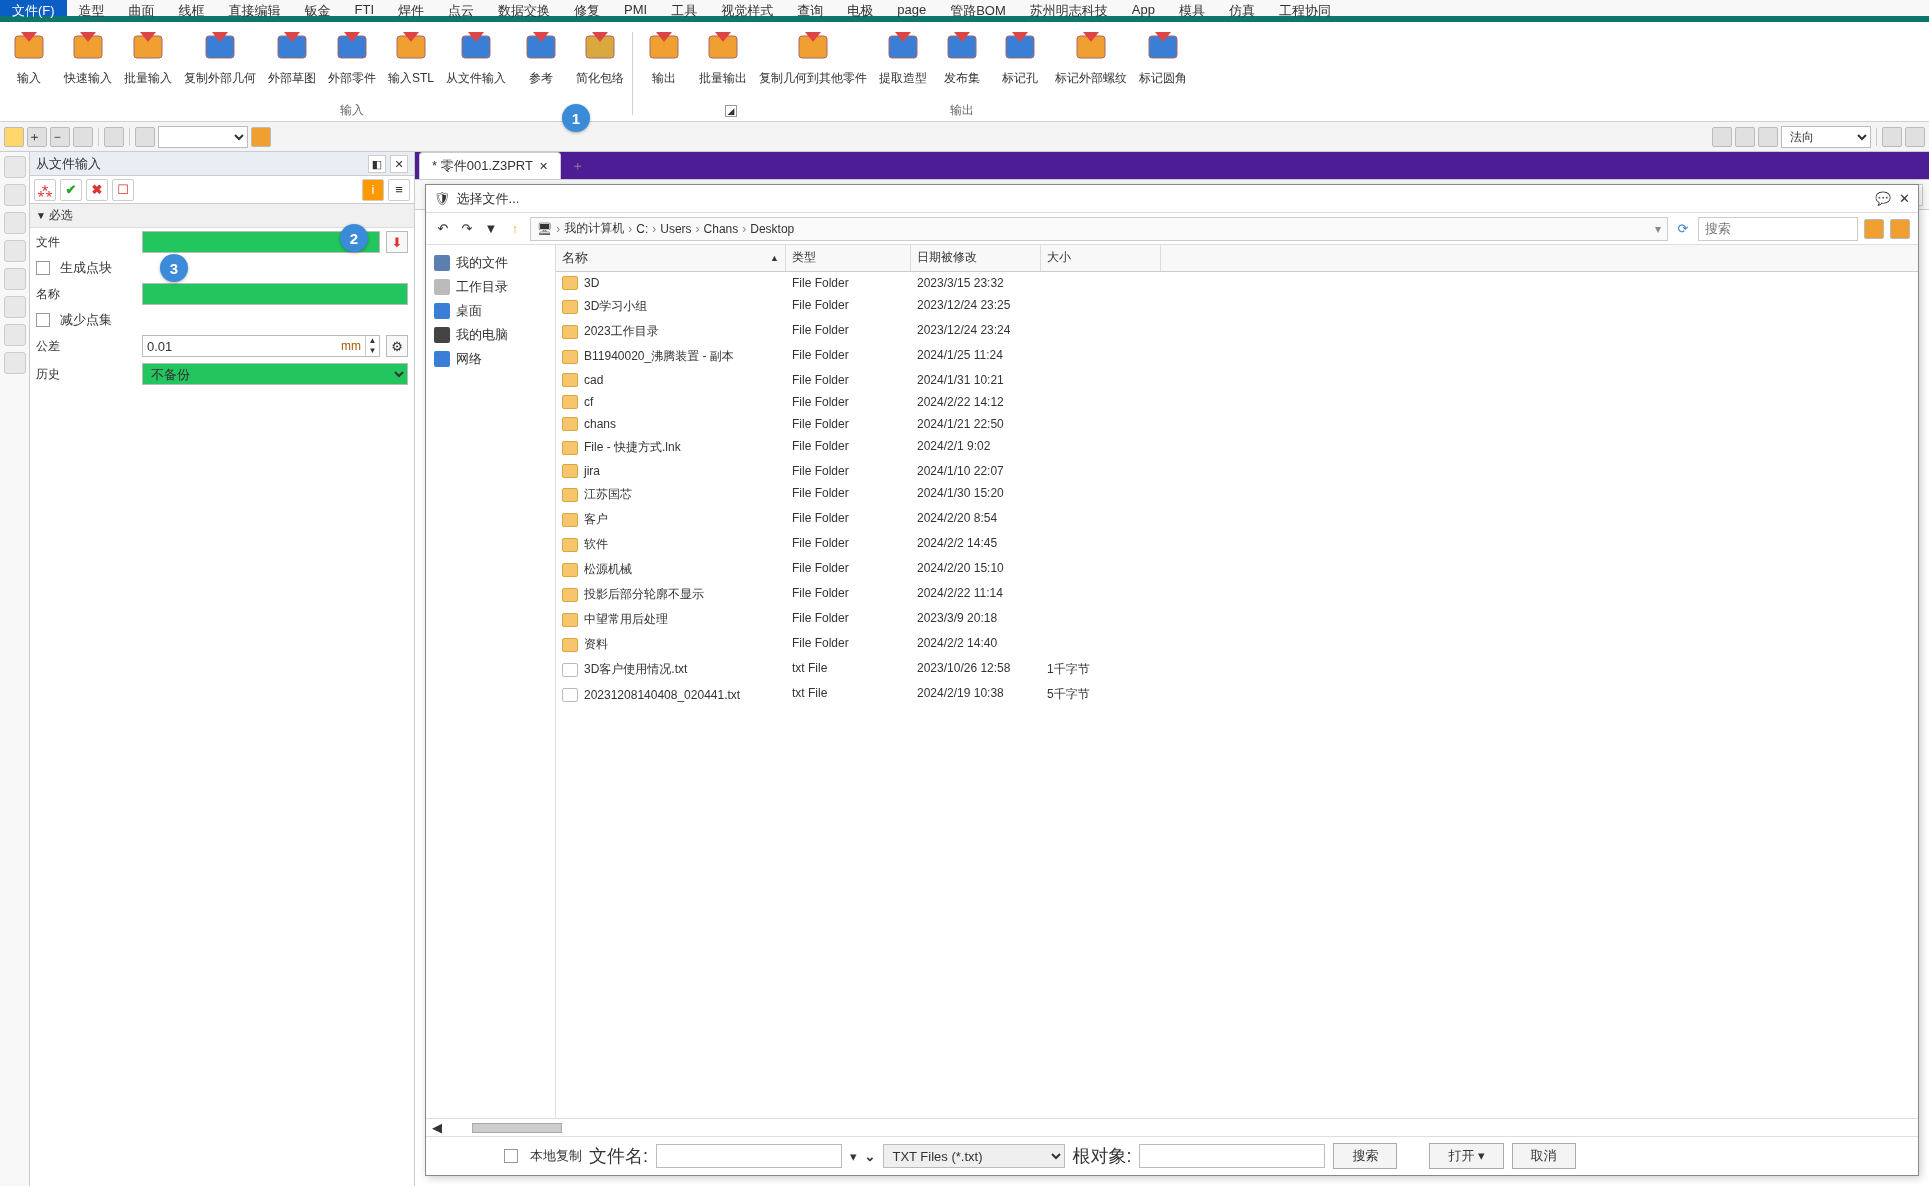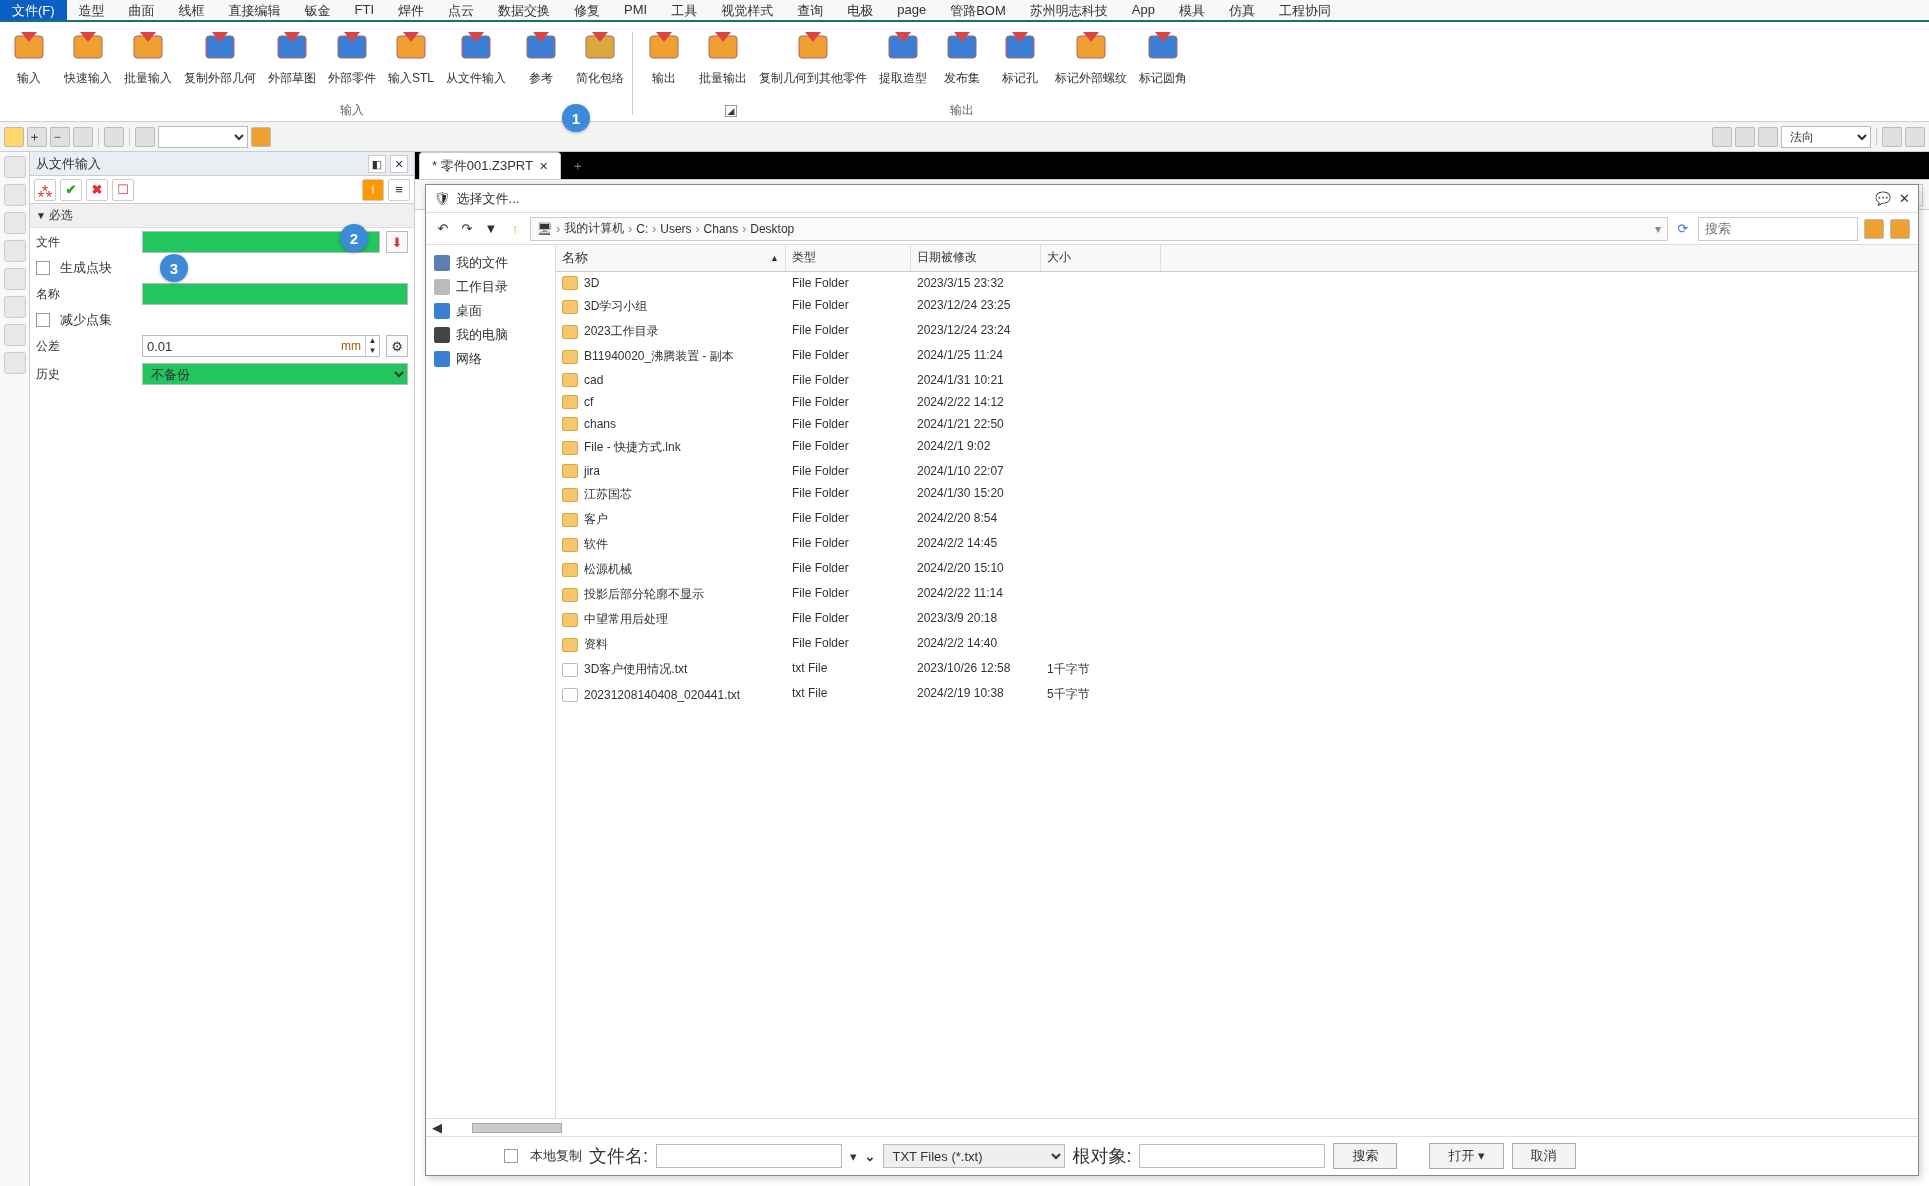--- a/index.html
+++ b/index.html
@@ -1,17 +1,17 @@
 <!DOCTYPE html>
 <html><head>
 <meta charset="utf-8">
 <style>
 *{box-sizing:border-box;margin:0;padding:0;font-family:"Microsoft YaHei",Arial,sans-serif;font-size:13px;color:#333}
 body{background:#fff;overflow:hidden}
-.menubar{display:flex;background:#f8f8f8;height:22px;border-bottom:2px solid #0f766e}
+.menubar{display:flex;background:#f8f8f8;height:22px;border-bottom:6px solid #0f766e}
 .menubar .mi{padding:2px 12px;cursor:pointer}
 .menubar .mi.active{background:#0a5ec4;color:#fff}
 .ribbon{display:flex;background:#fff;height:100px;border-bottom:1px solid #d0d0d0;padding:4px 0 0 0;position:relative}
 .rbtn{display:flex;flex-direction:column;align-items:center;padding:2px 6px;min-width:58px;cursor:pointer}
 .rbtn .ic{width:40px;height:40px;margin-bottom:2px}
 .rbtn .lbl{font-size:12px;white-space:nowrap;text-align:center}
 .grp-label{position:absolute;bottom:2px;font-size:12px;color:#666}
 .grp-label.l1{left:340px}
 .grp-label.l2{left:950px}
 .grp-dlg{position:absolute;bottom:4px;left:725px;width:12px;height:12px;border:1px solid #999;font-size:9px;text-align:center;line-height:10px;cursor:pointer}
@@ -30,21 +30,21 @@
 .panel-act{height:28px;border-bottom:1px solid #ccc;display:flex;align-items:center;padding:0 4px;gap:4px}
 .actbtn{width:22px;height:22px;border:1px solid #ccc;border-radius:2px;display:flex;align-items:center;justify-content:center;cursor:pointer}
 .sect-hdr{background:#f0f0f0;padding:3px 6px;border-bottom:1px solid #ddd;font-size:12px}
 .sect-hdr::before{content:"▼ ";font-size:10px}
 .frow{display:flex;align-items:center;padding:3px 6px;gap:6px}
 .frow .flbl{width:100px;font-size:12px}
 .finput{flex:1;height:22px;border:1px solid #bbb;padding:0 4px;background:#22c55e}
 .fchk{width:14px;height:14px;border:1px solid #999;background:#fff;display:inline-block;margin-right:4px}
 .fbtn{width:22px;height:22px;border:1px solid #bbb;background:#f8f8f8;cursor:pointer;display:flex;align-items:center;justify-content:center}
 .content{flex:1;display:flex;flex-direction:column;position:relative}
-.tabbar{height:28px;background:#000000;border-bottom:1px solid #ccc;display:flex;align-items:flex-end;padding-left:4px}
+.tabbar{height:28px;background:#4c1d95;border-bottom:1px solid #ccc;display:flex;align-items:flex-end;padding-left:4px}
 .tab{background:#fff;border:1px solid #ccc;border-bottom:none;padding:4px 12px;border-radius:4px 4px 0 0;display:flex;align-items:center;gap:6px}
 .tab .x{font-size:11px;cursor:pointer}
 .tabadd{padding:4px 10px;color:#888;cursor:pointer}
 .viewtb{height:30px;background:#f8f8f8;border-bottom:1px solid #ccc;display:flex;align-items:center;padding:0 6px;gap:4px;justify-content:flex-end}
 .viewtb .layerbox{display:flex;align-items:center;gap:4px;border:1px solid #ccc;padding:1px 6px;background:#fff}
 .dlg{position:absolute;left:10px;top:32px;right:10px;bottom:10px;background:#fff;border:1px solid #888;box-shadow:2px 2px 8px rgba(0,0,0,.2);display:flex;flex-direction:column}
 .dlg-hdr{height:28px;background:#fff;border-bottom:1px solid #ddd;display:flex;align-items:center;padding:0 8px;justify-content:space-between}
 .dlg-hdr .dbtns{display:flex;gap:8px}
 .dlg-nav{height:32px;border-bottom:1px solid #ddd;display:flex;align-items:center;padding:0 8px;gap:6px}
 .navico{width:18px;height:18px;cursor:pointer;display:flex;align-items:center;justify-content:center}

